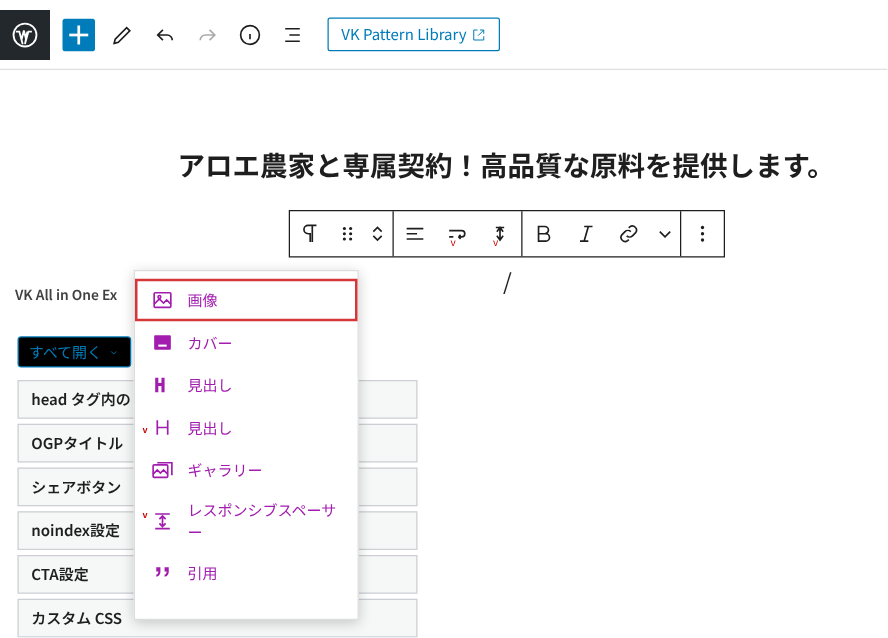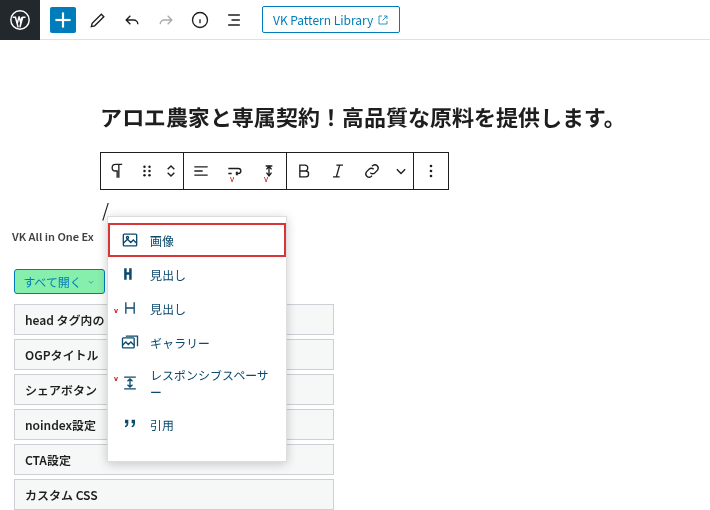--- a/index.html
+++ b/index.html
@@ -1,46 +1,46 @@
 <!DOCTYPE html>
 <html><head>
 <meta charset="utf-8">
 <style>
   * { box-sizing: border-box; margin: 0; padding: 0; }
   body { font-family: -apple-system, "Segoe UI", "Noto Sans JP", sans-serif; font-size: 13px; color: #1e1e1e; background: #fff; width: 710px; height: 510px; overflow: hidden; position: relative; }
 
-  .topbar { height: 40px; display: flex; align-items: center; gap: 10px; padding: 0 10px 0 0; border-bottom: 1px solid #e0e0e0; }
+  .topbar { height: 56px; display: flex; align-items: center; gap: 10px; padding: 0 10px 0 0; border-bottom: 1px solid #e0e0e0; }
   .wp-logo { width: 40px; height: 40px; background: #23282d; display: flex; align-items: center; justify-content: center; color: #fff; }
   .wp-logo svg { width: 22px; height: 22px; }
   .add-btn { width: 26px; height: 26px; background: #007cba; color: #fff; display: flex; align-items: center; justify-content: center; border-radius: 2px; cursor: pointer; }
   .top-icon { width: 24px; height: 24px; display: flex; align-items: center; justify-content: center; color: #1e1e1e; cursor: pointer; }
   .top-icon svg { width: 20px; height: 20px; }
   .pattern-btn { border: 1px solid #007cba; color: #007cba; padding: 4px 10px; border-radius: 2px; font-size: 12px; cursor: pointer; display: flex; align-items: center; gap: 4px; margin-left: 6px; }
 
-  .editor { padding: 60px 0 0 100px; }
+  .editor { padding: 60px 0 0 100px; text-align: center; }
   .page-title { font-size: 22px; font-weight: 700; margin-bottom: 20px; }
 
   .block-toolbar { display: inline-flex; border: 1px solid #1e1e1e; background: #fff; height: 38px; margin-bottom: 6px; }
   .bt-group { display: flex; align-items: center; border-right: 1px solid #1e1e1e; }
   .bt-group:last-child { border-right: none; }
   .bt-btn { width: 34px; height: 36px; display: flex; align-items: center; justify-content: center; cursor: pointer; }
   .bt-btn svg { width: 20px; height: 20px; }
   .bt-btn.narrow { width: 24px; }
   .vk-dot { position: absolute; font-size: 8px; color: #c00; margin-top: 14px; margin-left: -6px; }
 
   .empty-block { margin-left: 2px; font-size: 18px; color: #1e1e1e; }
 
   .panel-label { position: absolute; top: 228px; left: 12px; font-size: 11px; font-weight: 600; color: #404040; }
 
   .accordion { position: absolute; left: 14px; top: 269px; width: 320px; }
-  .expand-btn { border: 1px solid #007cba; color: #007cba; background: #86efac; padding: 3px 8px; font-size: 12px; border-radius: 3px; cursor: pointer; display: inline-flex; align-items: center; gap: 4px; margin-bottom: 10px; }
+  .expand-btn { border: 1px solid #007cba; color: #007cba; background: #000000; padding: 3px 8px; font-size: 12px; border-radius: 3px; cursor: pointer; display: inline-flex; align-items: center; gap: 4px; margin-bottom: 10px; }
   .acc-item { border: 1px solid #ccd0d4; background: #f6f7f7; padding: 6px 10px; margin-bottom: 4px; font-size: 12px; font-weight: 600; cursor: pointer; }
 
   .dropdown { position: absolute; left: 107px; top: 216px; width: 180px; background: #fff; box-shadow: 0 2px 10px rgba(0,0,0,0.2); border: 1px solid #ddd; padding: 6px 0; }
-  .dd-item { display: flex; align-items: center; gap: 10px; padding: 7px 12px; font-size: 12px; cursor: pointer; color: #0c4a6e; }
+  .dd-item { display: flex; align-items: center; gap: 10px; padding: 7px 12px; font-size: 12px; cursor: pointer; color: #a21caf; }
   .dd-item .dd-ico { width: 20px; height: 20px; display: flex; align-items: center; justify-content: center; flex-shrink: 0; }
   .dd-item .dd-ico svg { width: 20px; height: 20px; }
   .dd-item.highlighted { outline: 2px solid #d63638; outline-offset: -2px; }
   .dd-vk { position: relative; }
   .dd-vk::before { content: "v"; position: absolute; left: 6px; top: 14px; font-size: 7px; color: #c00; font-weight: bold; }
 
   svg { stroke: currentColor; fill: none; stroke-width: 1.6; }
   .fill { fill: currentColor; stroke: none; }
 </style>
 </head>
@@ -197,20 +197,29 @@
         <svg viewBox="0 0 24 24">
           <rect x="4" y="5" width="16" height="14" rx="1"></rect>
           <path d="M4 16l5-5 4 4 3-3 4 4"></path>
           <circle cx="9" cy="9" r="1.3"></circle>
         </svg>
       </span>
     <span>画像</span>
   </div>
   <div class="dd-item">
     <span class="dd-ico">
+        <svg viewBox="0 0 24 24">
+          <rect x="4" y="5" width="16" height="14" rx="1" class="fill"></rect>
+          <rect x="8" y="14" width="8" height="2" style="fill:#fff;stroke:none"></rect>
+        </svg>
+      </span>
+    <span>カバー</span>
+  </div>
+  <div class="dd-item">
+    <span class="dd-ico">
         <svg viewBox="0 0 24 24" class="fill">
           <path d="M5 5v14h3v-6h3v6h3V5h-3v5H8V5z"></path>
         </svg>
       </span>
     <span>見出し</span>
   </div>
   <div class="dd-item dd-vk">
     <span class="dd-ico">
         <svg viewBox="0 0 24 24" stroke-width="2.4">
           <path d="M7 5v14M17 5v14M7 12h10"></path>

